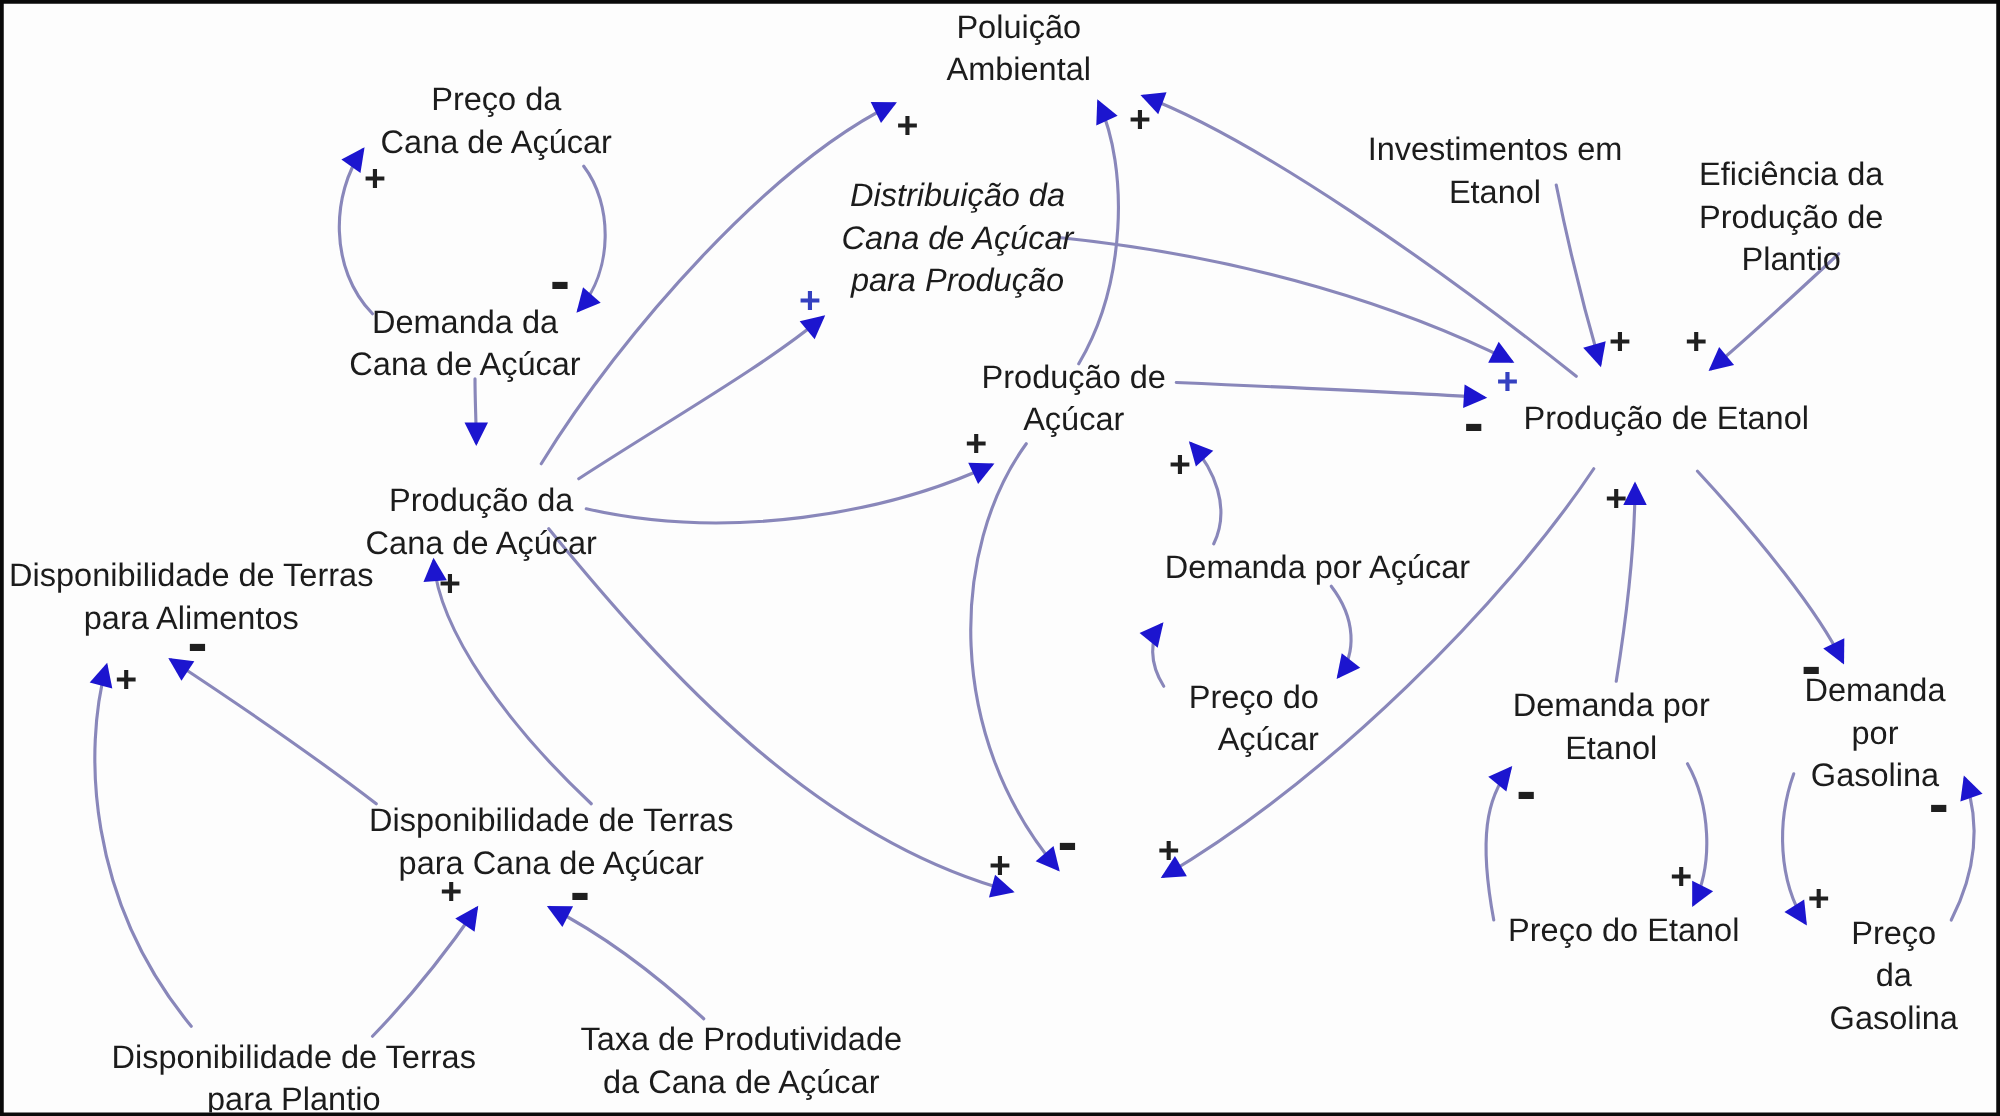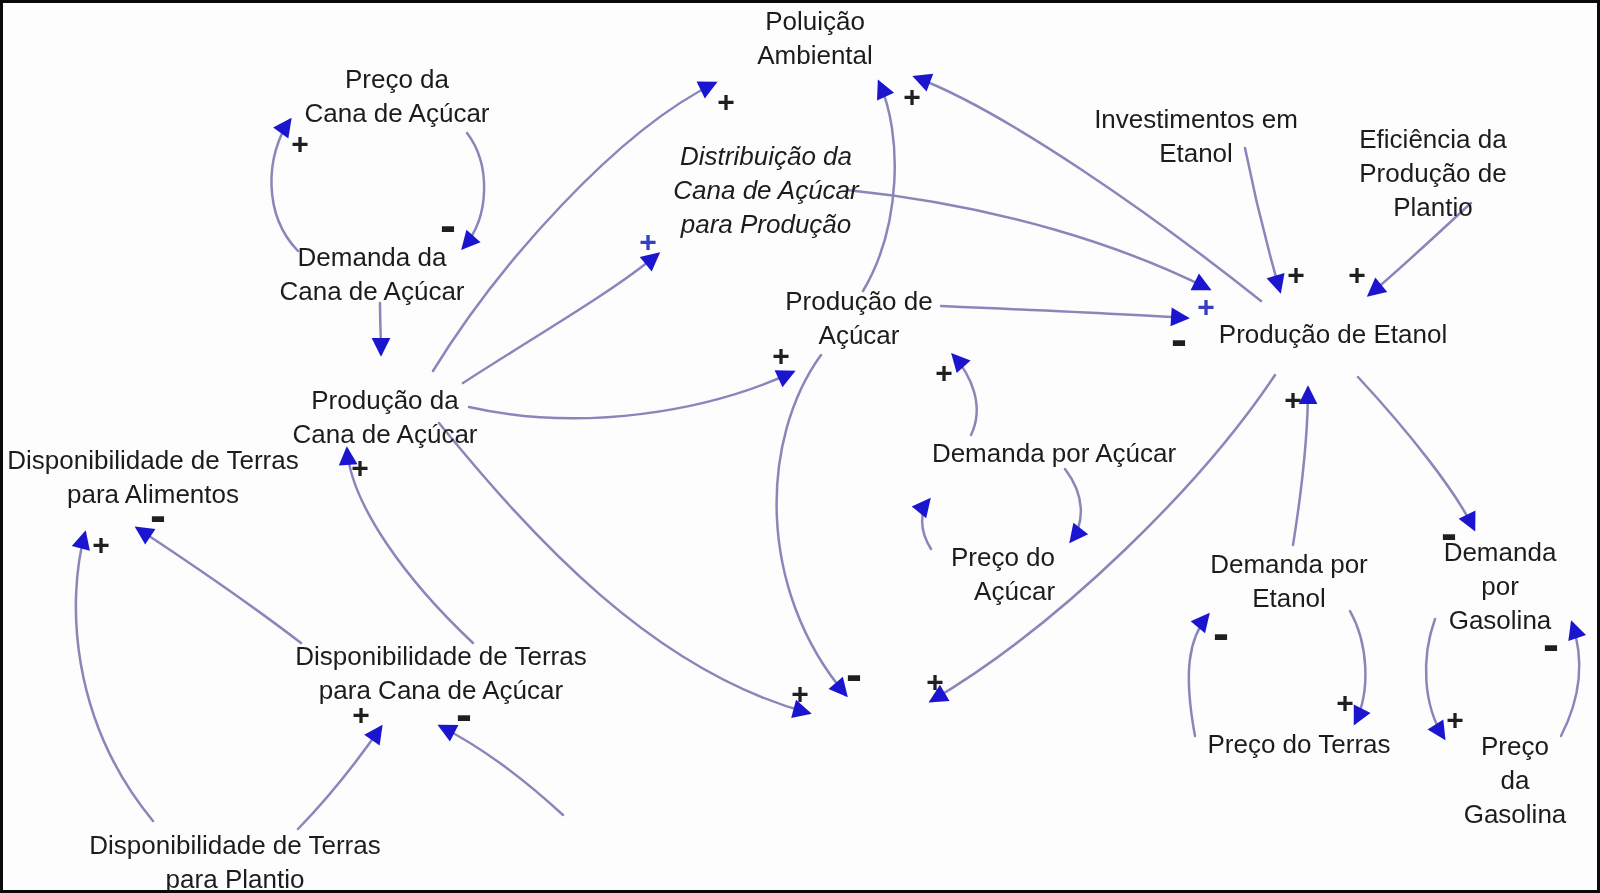--- a/index.html
+++ b/index.html
@@ -125,25 +125,27 @@
       <div class="node" style="left: 1003px; top: 450px; margin-left: 48px;">Demanda por Açúcar</div>
       <div class="node" style="left: 1000px; top: 571px; text-align: right;">Preço do
 Açúcar</div>
       <div class="node" style="left: 1193px; top: 133px;">Investimentos em
 Etanol</div>
       <div class="node" style="left: 1430px; top: 170px;">Eficiência da
 Produção de Plantio</div>
       <div class="node" style="left: 1330px; top: 331px;">Produção de Etanol</div>
       <div class="node" style="left: 1286px; top: 578px;">Demanda por
 Etanol</div>
-      <div class="node" style="left: 1296px; top: 741px;">Preço do Terras</div>
+      <div class="node" style="left: 1296px; top: 741px;">Preço do Etanol</div>
       <div class="node" style="left: 1497px; top: 583px;">Demanda por
 Gasolina</div>
       <div class="node" style="left: 1512px; top: 777px;">Preço da
 Gasolina</div>
       <div class="node" style="left: 150px; top: 474px;">Disponibilidade de Terras
 para Alimentos</div>
       <div class="node" style="left: 438px; top: 670px;">Disponibilidade de Terras
 para Cana de Açúcar</div>
       <div class="node" style="left: 232px; top: 859px;">Disponibilidade de Terras
 para Plantio</div>
+      <div class="node" style="left: 590px; top: 845px;">Taxa de Produtividade
+da Cana de Açúcar</div>
     </div>
 </div>
 
 </body></html>

